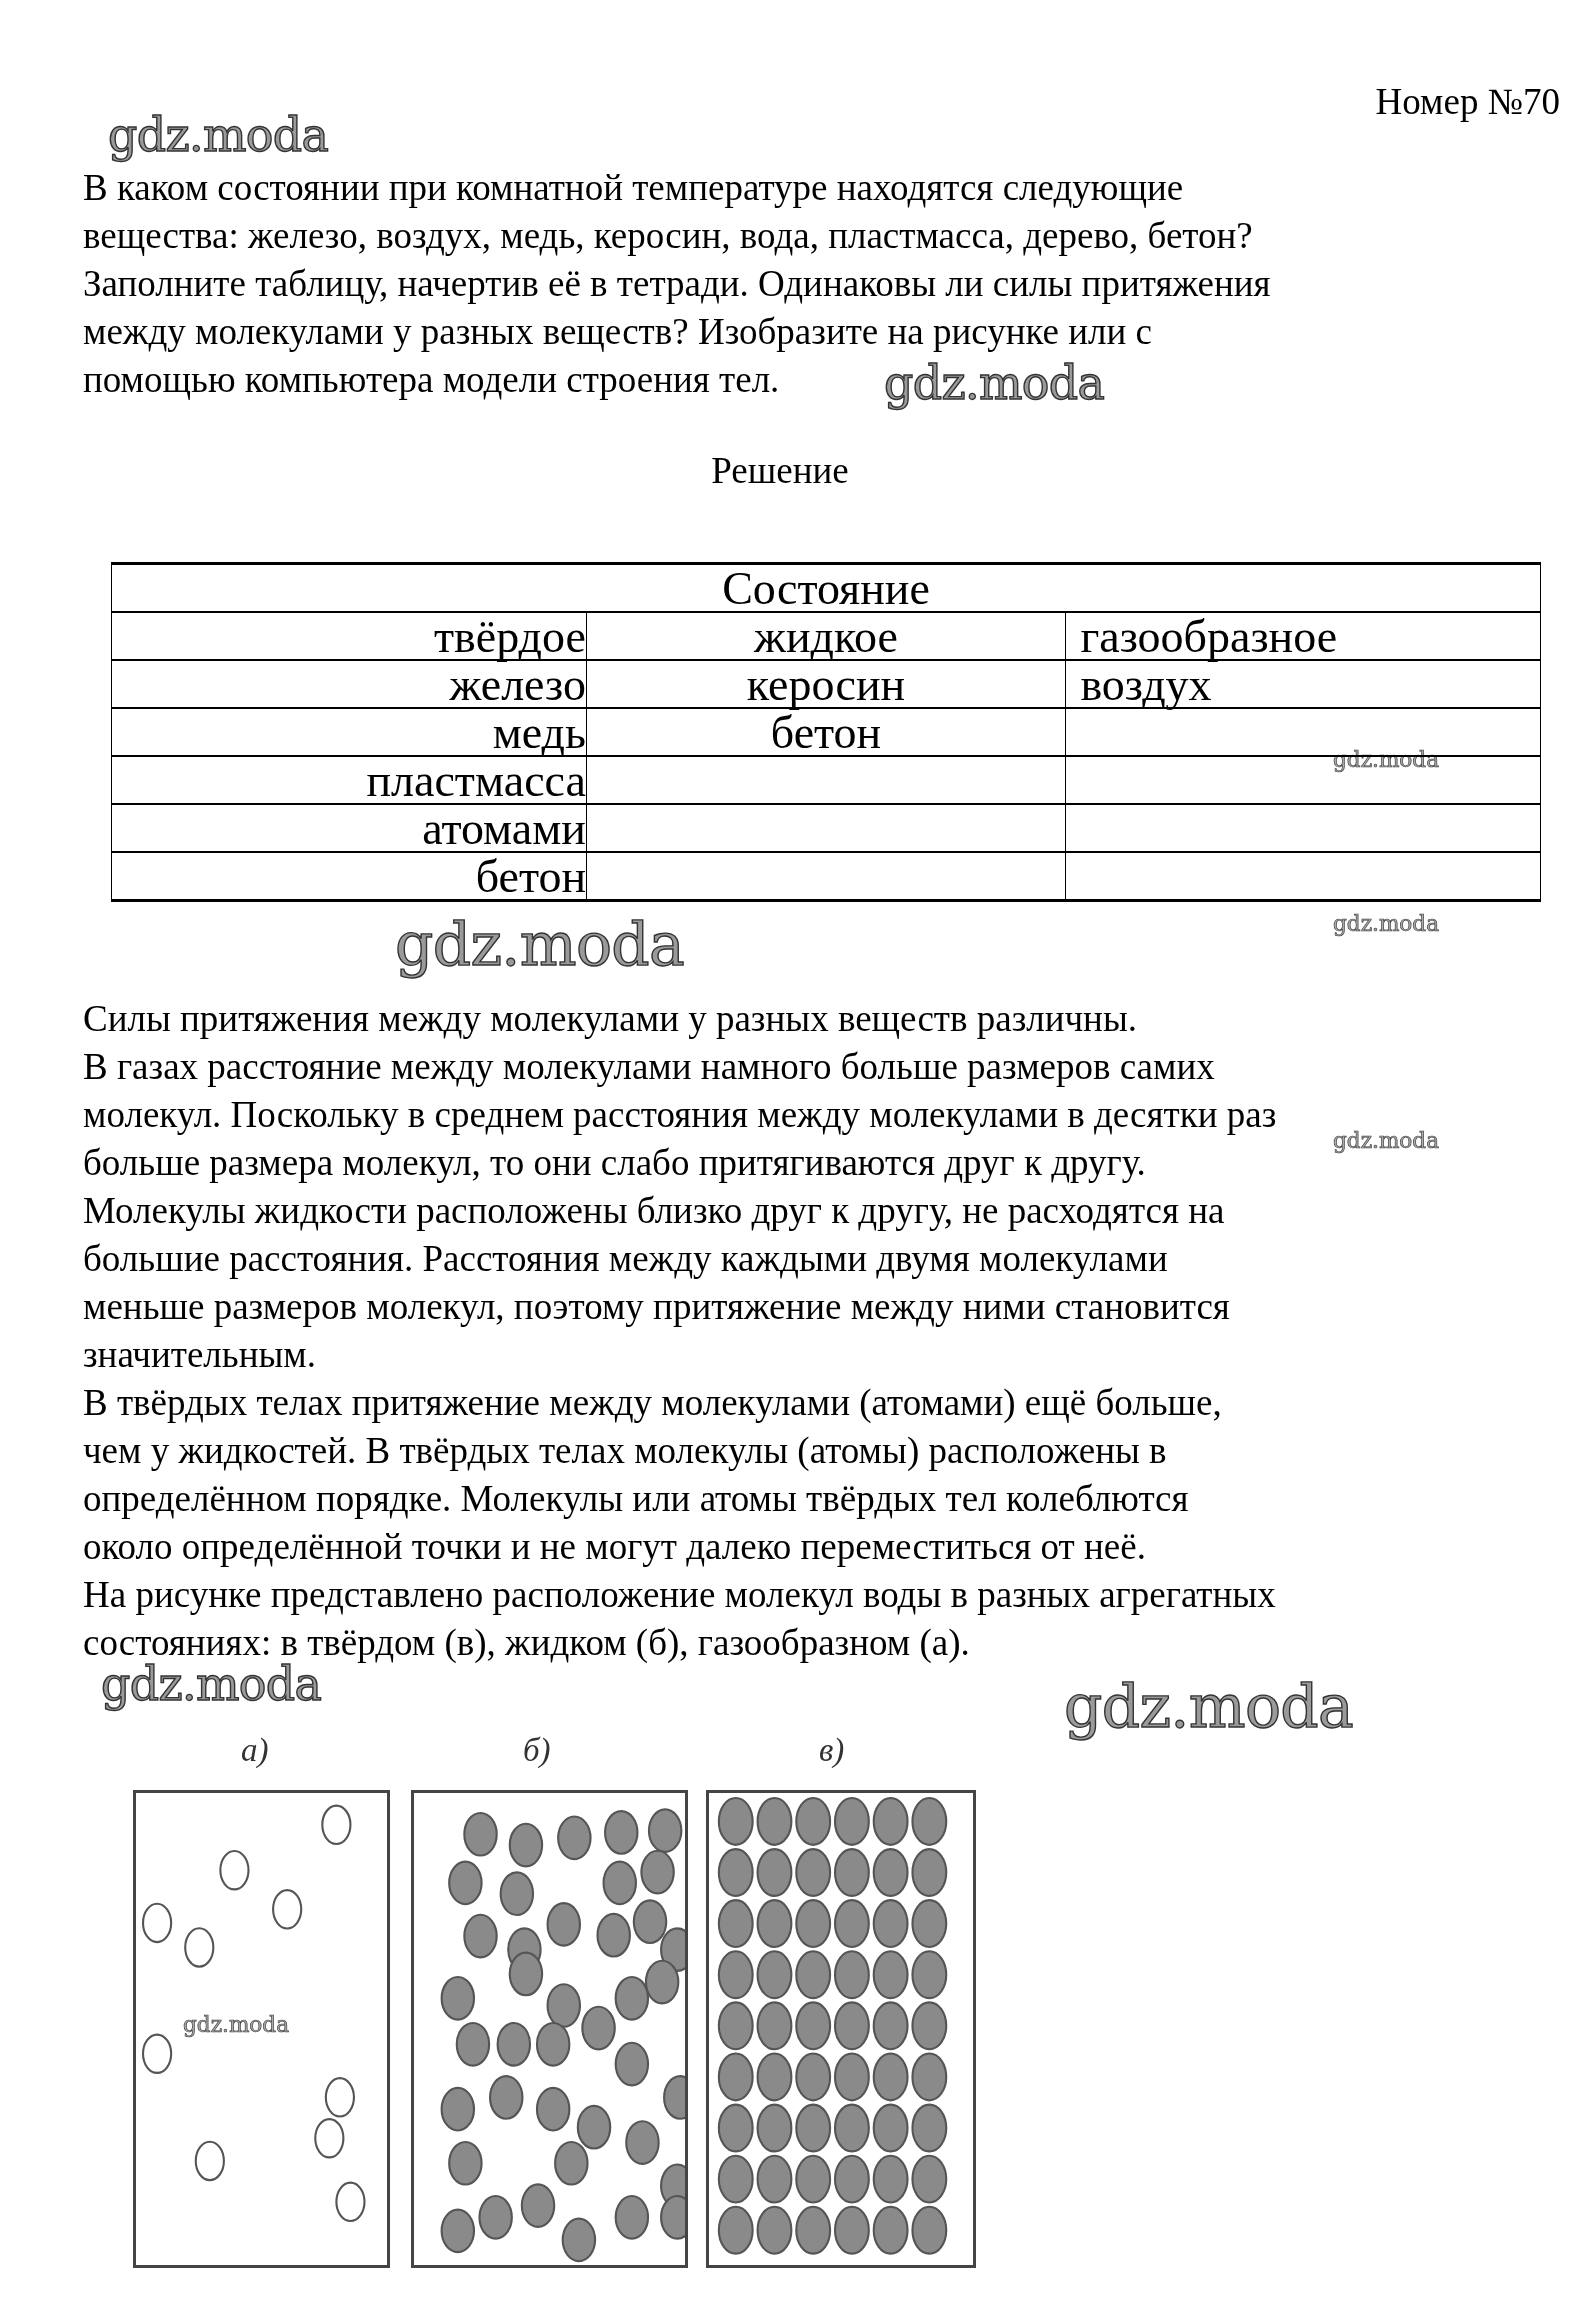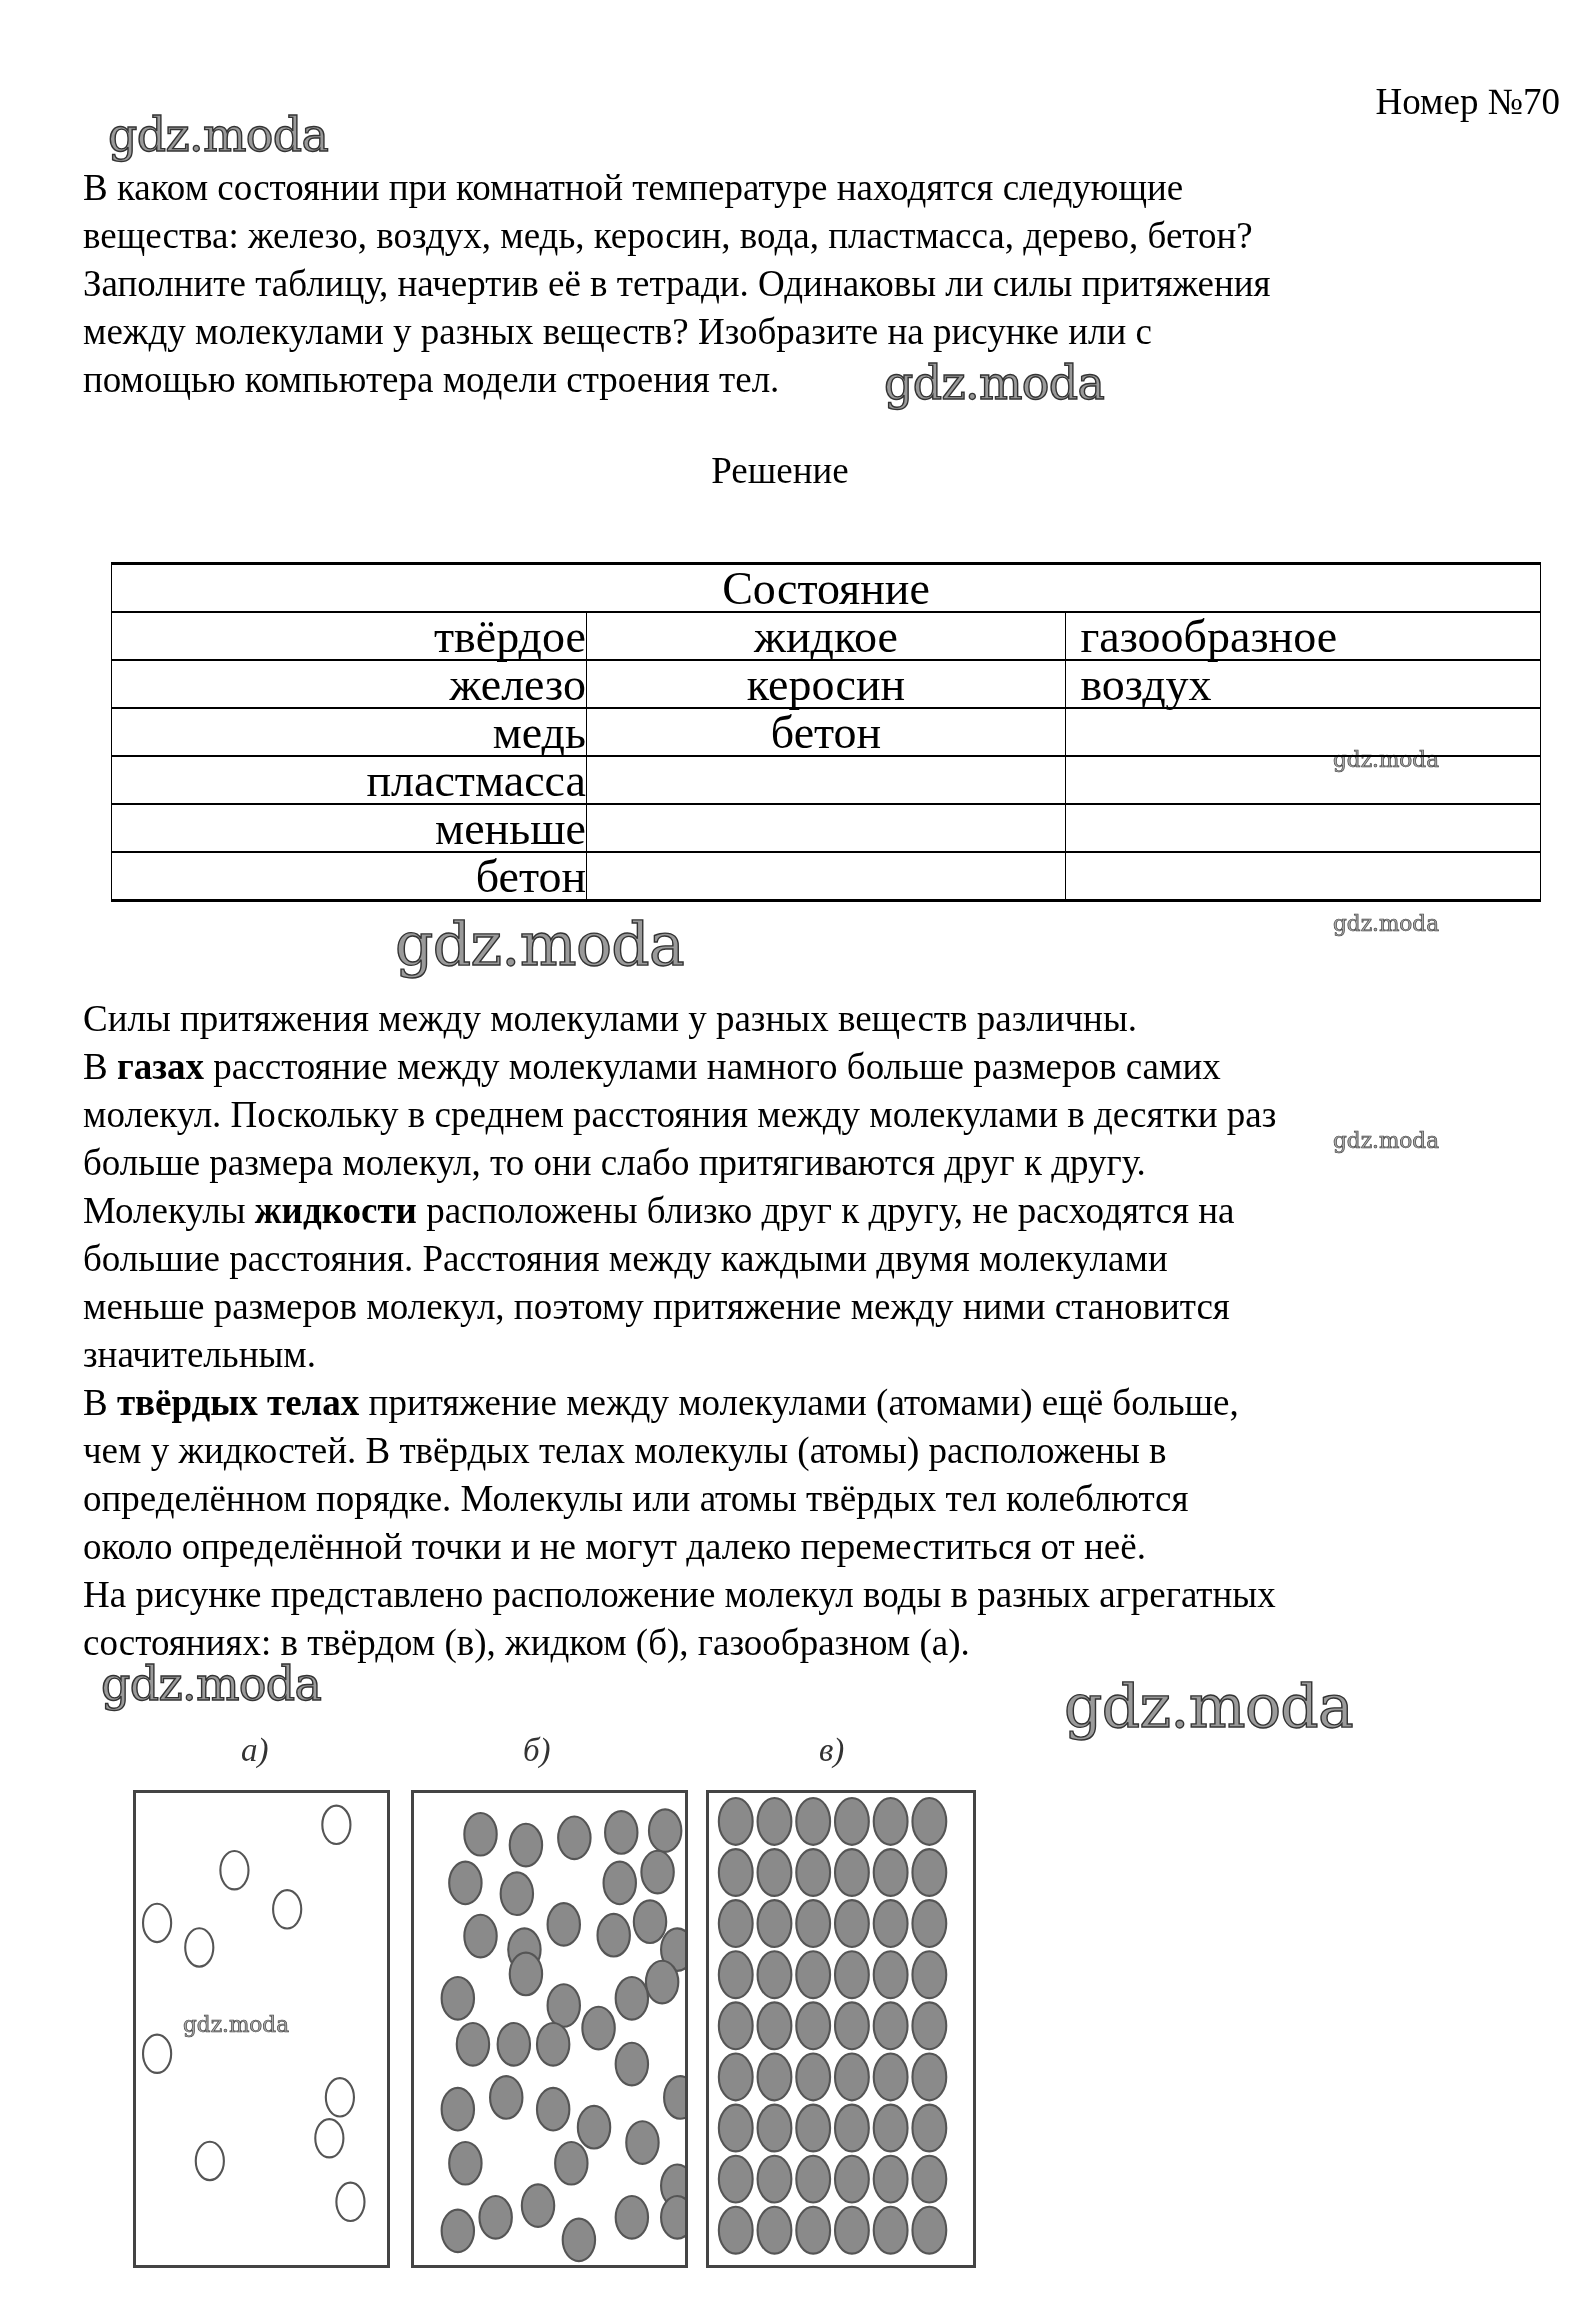--- a/index.html
+++ b/index.html
@@ -17,21 +17,21 @@
   table.states td, table.states th { border: 1.4px solid #000; height: 46px; padding: 0; line-height: 43px;
                  font-weight: normal; }
   table.states tr { border-top: 2.9px solid #000; }
   table.states th { text-align: center; border-top: 3.6px solid #000; }
   table.states td.c0 { width: 474px; text-align: right; }
   table.states td.c1 { width: 478px; text-align: center; }
   table.states td.c2 { text-align: left; padding-left: 14.4px; }
   table.states tr:last-child td { border-bottom: 3.6px solid #000; }
 
   .ans { top: 995px; }
-  .ans b { font-weight: bold; margin-top: 44px; }
+  .ans b { font-weight: normal; margin-top: 44px; }
 
   .wm { position: absolute; font-family: "DejaVu Serif", serif; font-weight: normal; color: #9a9a9a;
         -webkit-text-stroke: 1.4px #333; letter-spacing: -0.7px; white-space: nowrap; }
   .wm-big { font-size: 60px; }
   .wm-mid { font-size: 46px; }
   .wm-small { font-size: 21.6px; -webkit-text-stroke: 0.7px #444; color: #aaa; letter-spacing: 0; }
 
   .fig-label { position: absolute; top: 1732px; font-size: 33px; font-style: italic; color: #333; }
   .panel { position: absolute; top: 1790px; height: 478px; border: 3.6px solid #444; box-sizing: border-box; background: #fff; }
   .panel svg { position: absolute; left: 0; top: 0; width: 100%; height: 100%; }
@@ -79,21 +79,21 @@
     <td class="c0">медь</td>
     <td class="c1">бетон</td>
     <td class="c2"></td>
   </tr>
   <tr>
     <td class="c0">пластмасса</td>
     <td class="c1"></td>
     <td class="c2"></td>
   </tr>
   <tr>
-    <td class="c0">меньше</td>
+    <td class="c0">атомами</td>
     <td class="c1"></td>
     <td class="c2"></td>
   </tr>
   <tr>
     <td class="c0">бетон</td>
     <td class="c1"></td>
     <td class="c2"></td>
   </tr>
 </tbody>
   </table>

